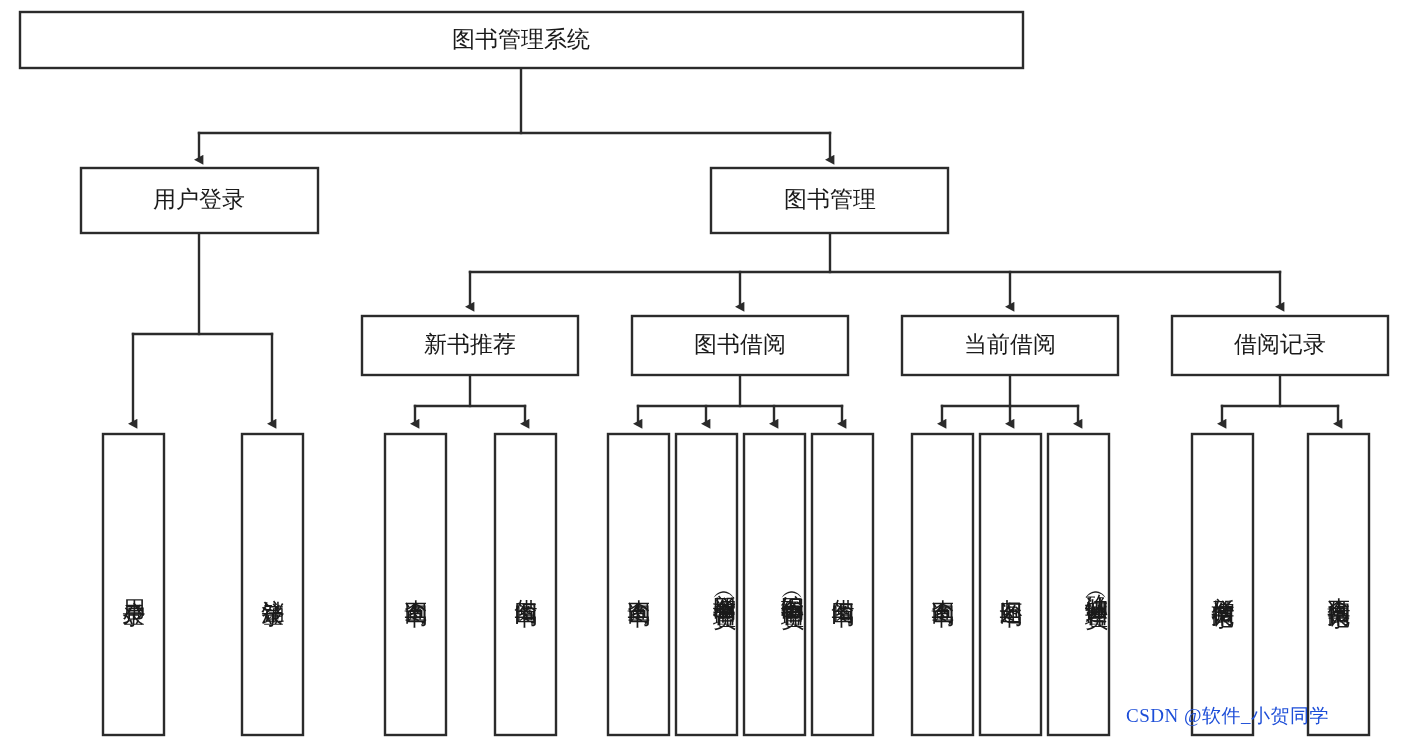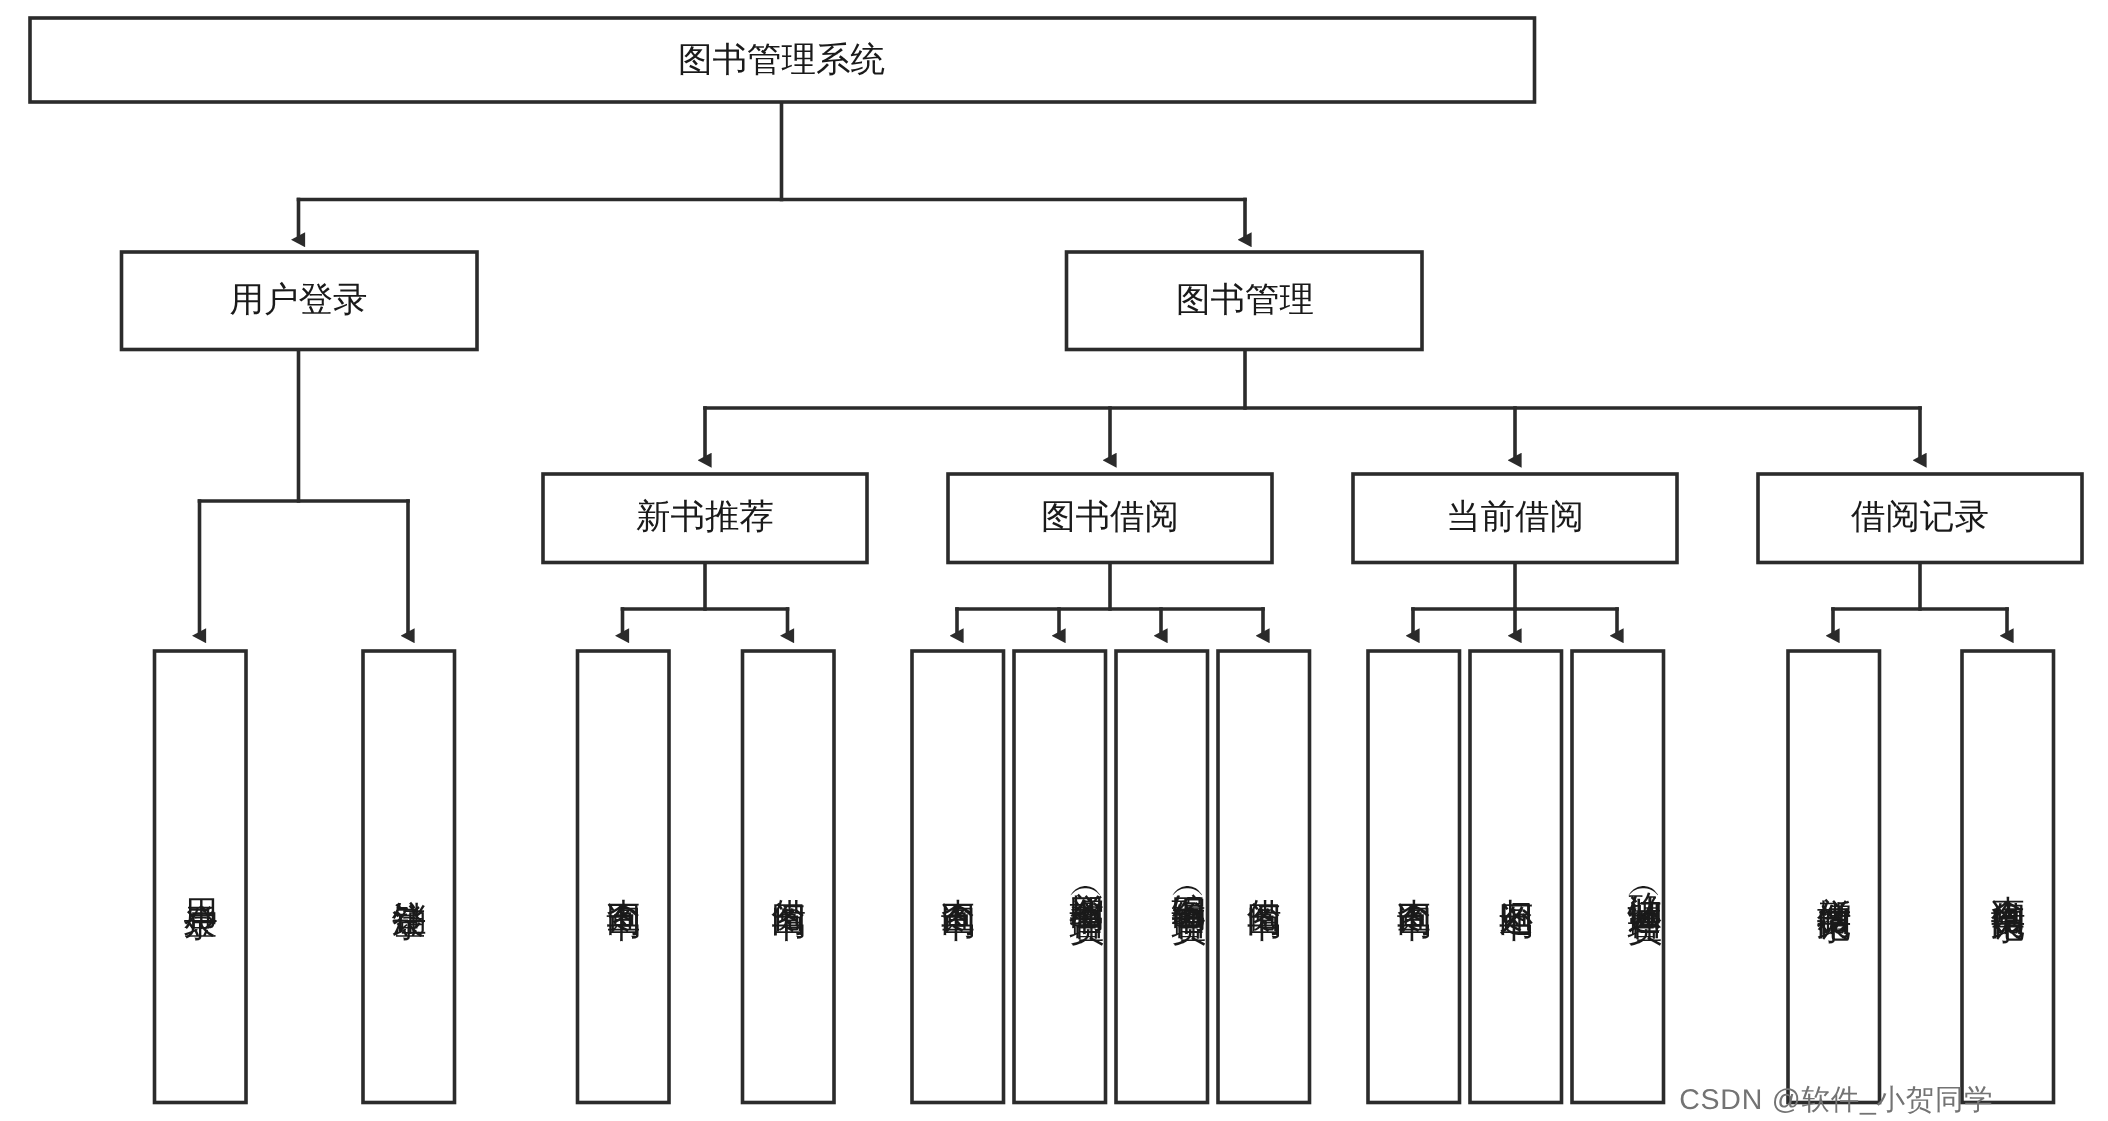--- a/index.html
+++ b/index.html
@@ -61,24 +61,24 @@
     text-align: center;
     display: flex;
     align-items: center;
     justify-content: center;
     white-space: nowrap;
     pointer-events: none;
   }
   .watermark {
     position: absolute;
     right: 12px;
-    bottom: 1px;
-    font-family: Liberation Sans, sans-serif;
+    bottom: 18px;
+    font-family: Liberation Serif, serif;
     font-size: 19px;
-    color: #737373;
+    color: #1d4ed8;
     letter-spacing: 0.5px;
     white-space: nowrap;
   }
 </style>
 </head>
 <body>
 
 <div id="diagram-root">
 
   <svg class="diagram" viewBox="0 0 1405 747">

